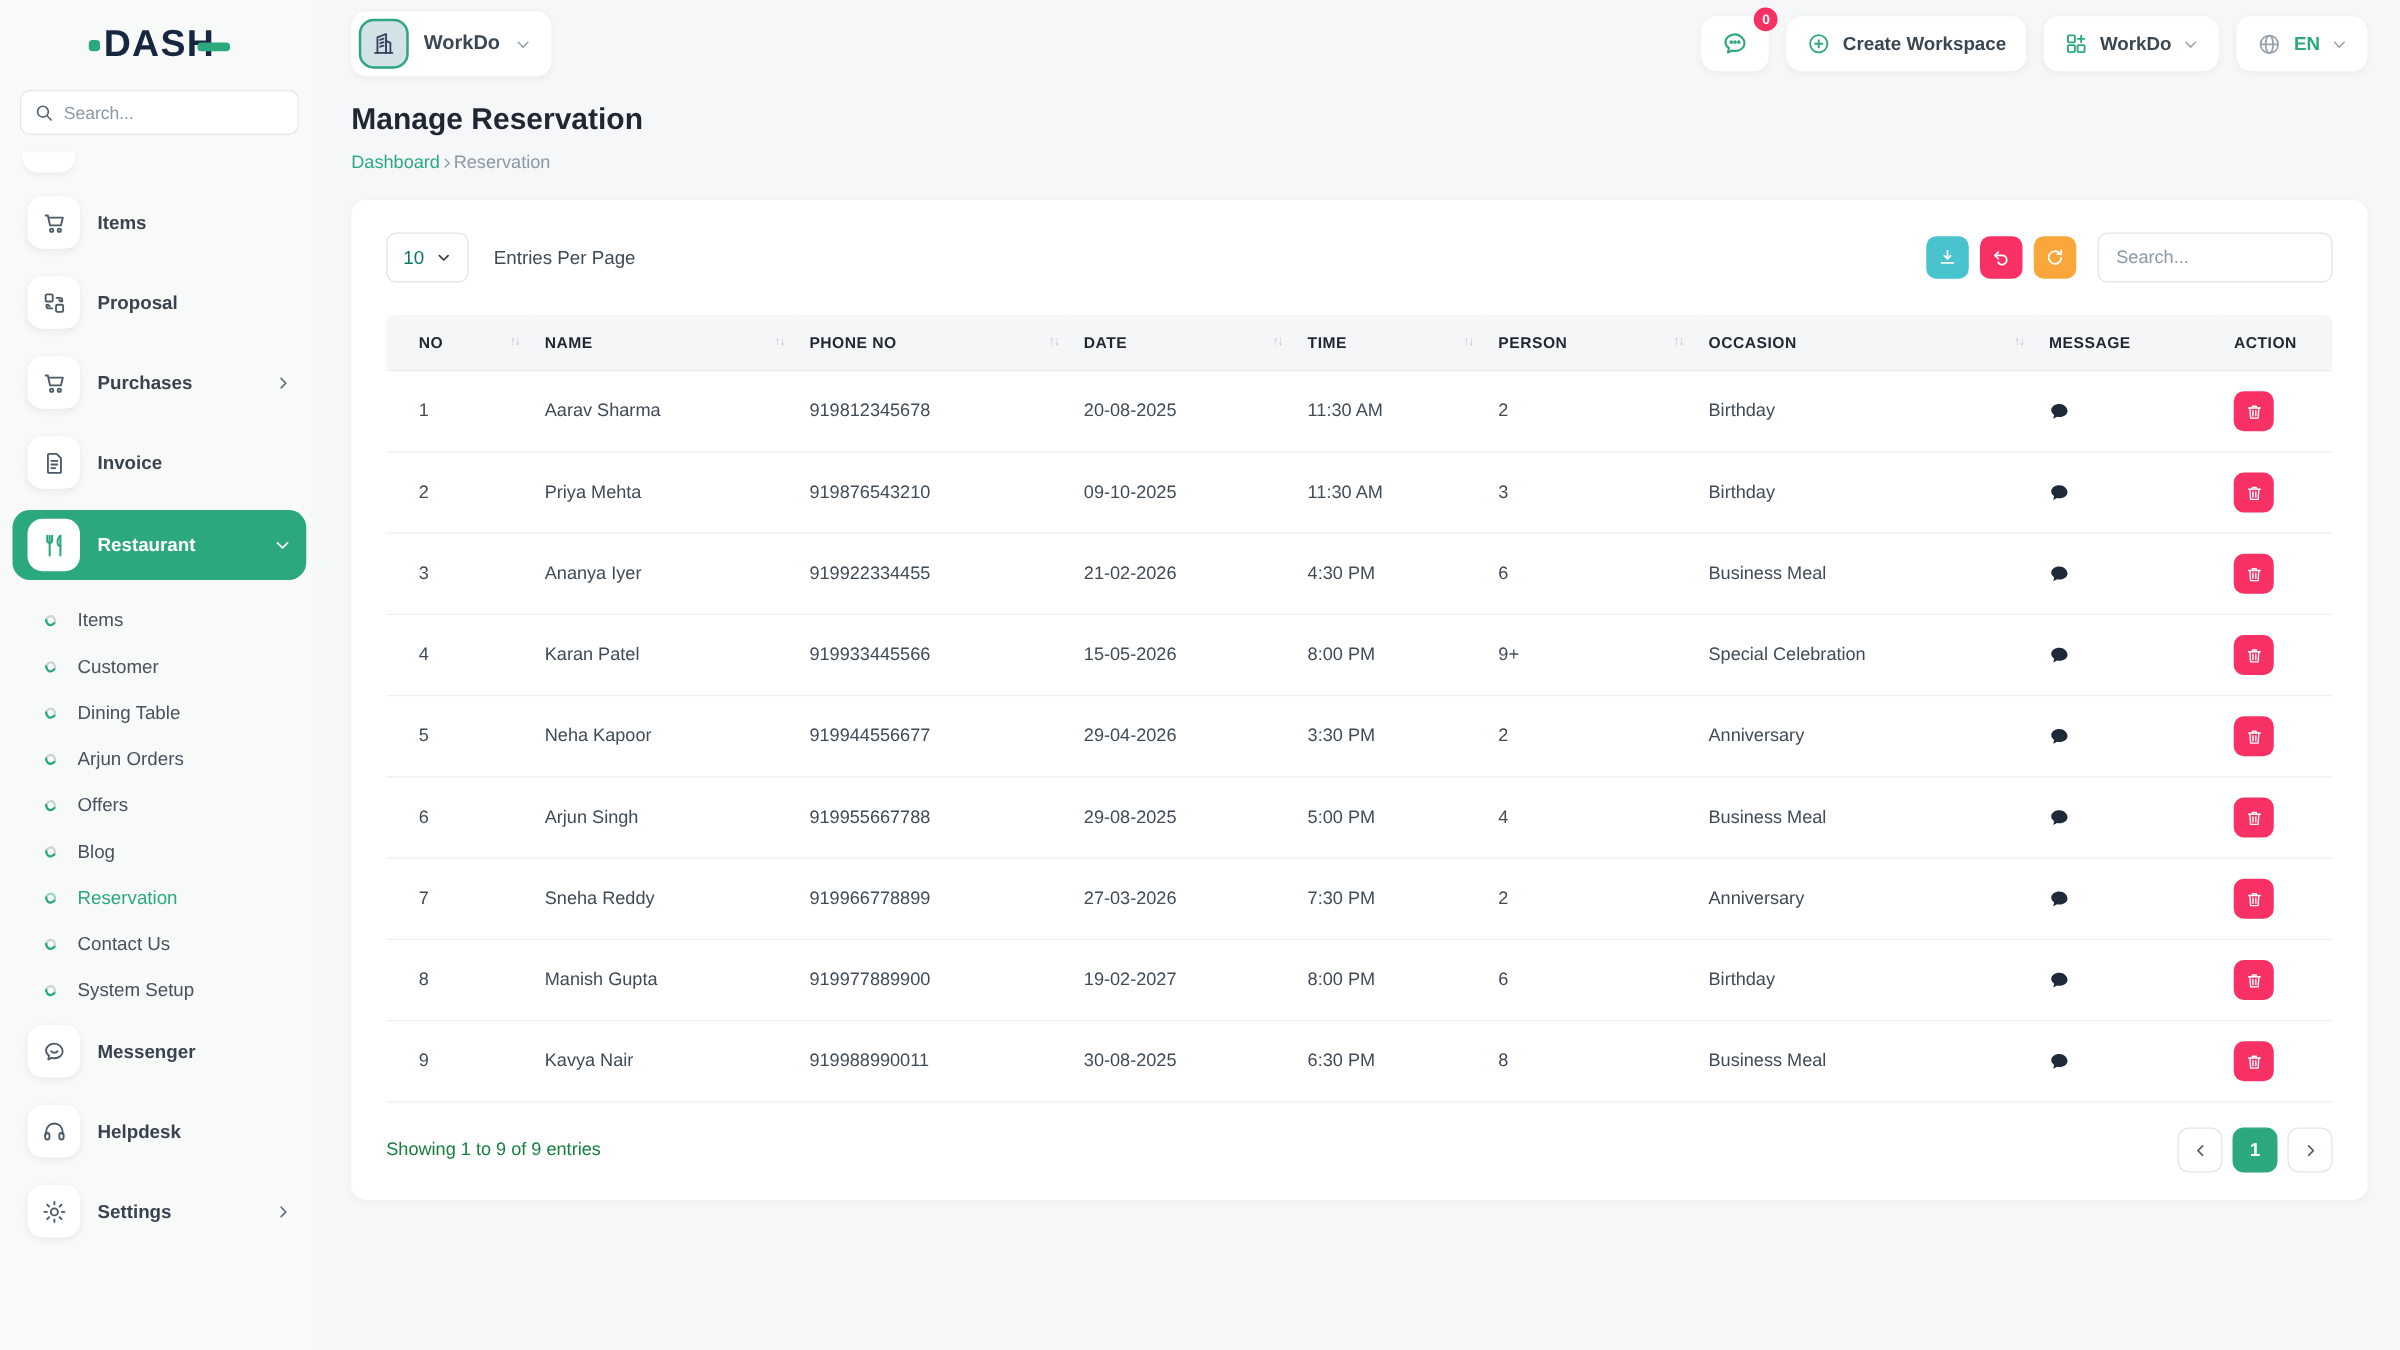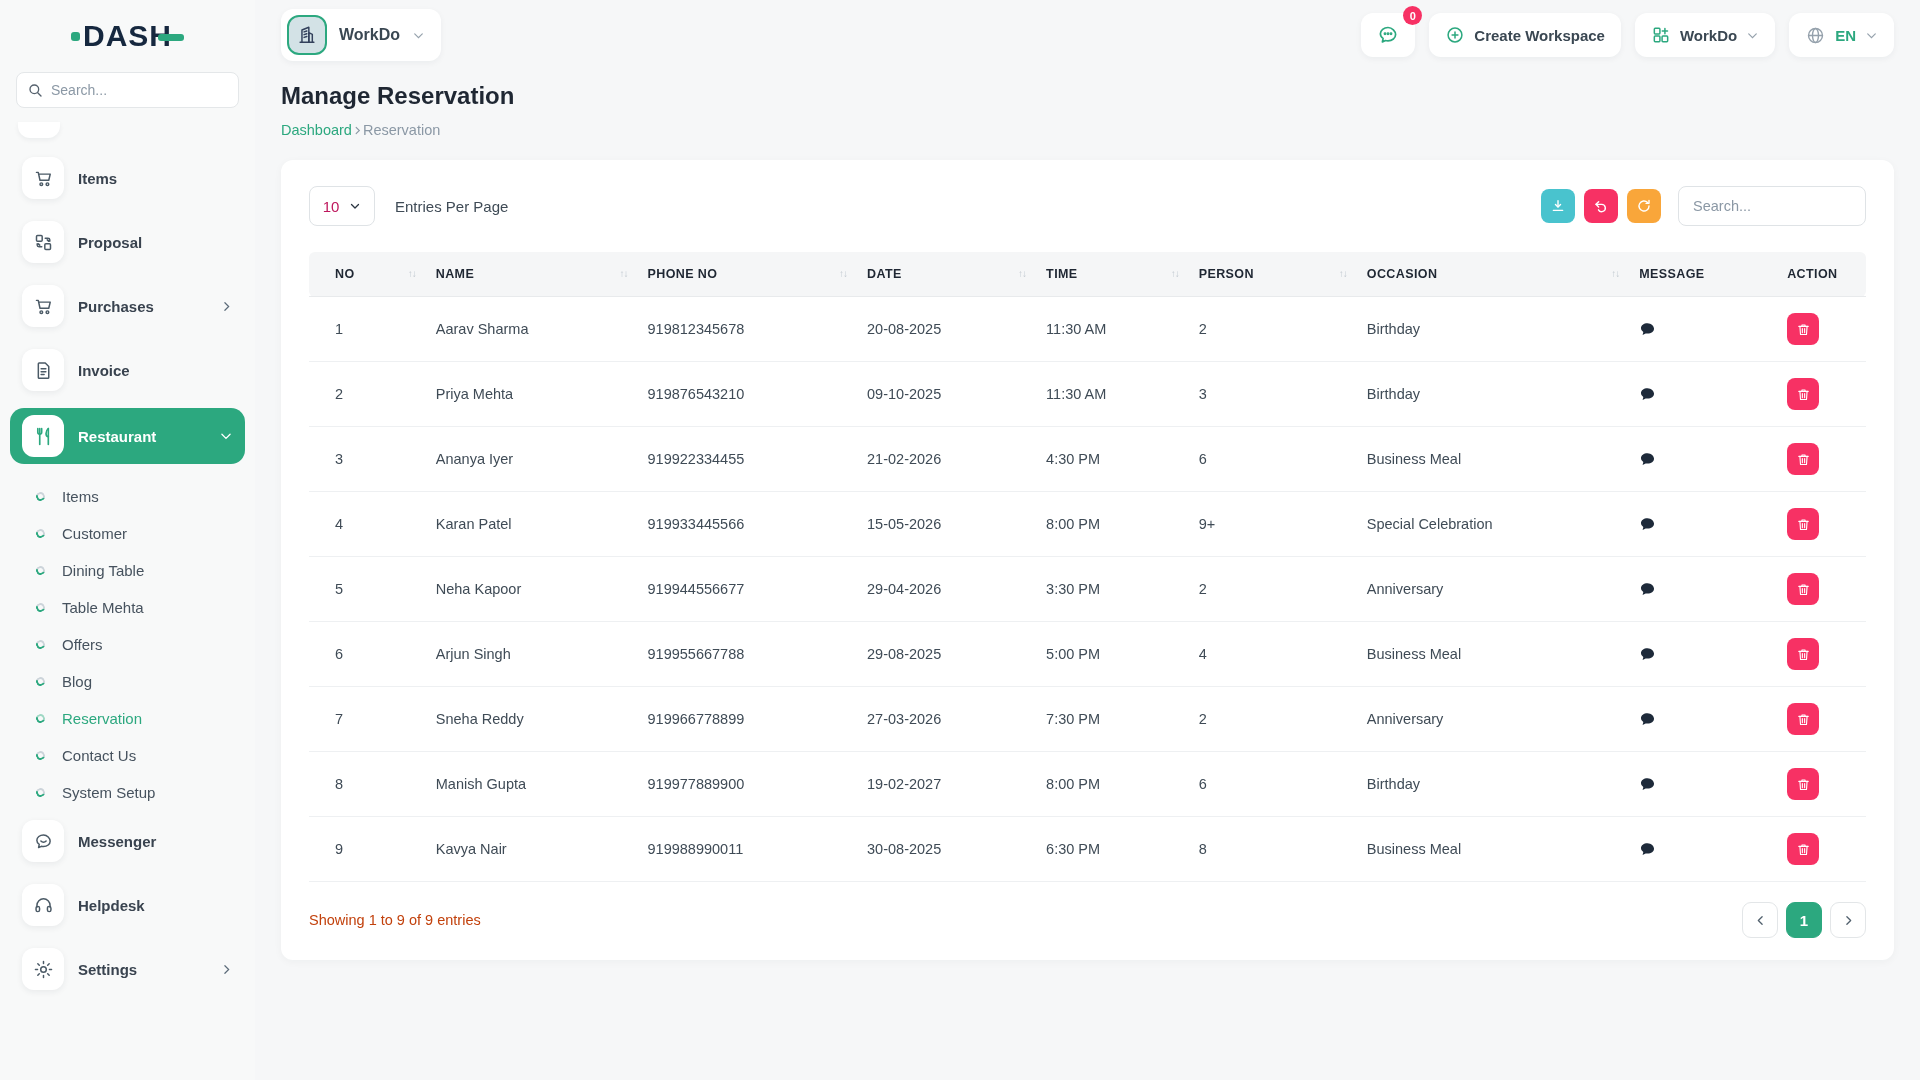--- a/index.html
+++ b/index.html
@@ -106,21 +106,21 @@
 
   
   .card {
     background:#fff; border-radius:12px; box-shadow:0 2px 8px rgba(25,39,52,0.04);
     margin-top:22px; padding:26px 28px 22px;
   }
   .toolbar { display:flex; align-items:center; }
   .entries-select {
     width:66px; height:40px; border:1px solid #dfe3e6; border-radius:8px;
     display:flex; align-items:center; justify-content:center; gap:10px;
-    font-size:15px; color:#be185d; cursor:pointer; background:#fff;
+    font-size:15px; color:#0f766e; cursor:pointer; background:#fff;
   }
   .entries-label { margin-left:20px; font-size:15px; color:#3f4b56; }
   .toolbar-right { margin-left:auto; display:flex; align-items:center; gap:9px; }
   .sq-btn {
     width:34px; height:34px; border:none; border-radius:8px; cursor:pointer;
     display:flex; align-items:center; justify-content:center; color:#fff; padding:0;
   }
   .btn-export { background:#49c3ce; }
   .btn-undo { background:#f73164; }
   .btn-refresh { background:#f9a63a; }
@@ -149,21 +149,21 @@
   }
   tbody td:first-child { padding-left:26px; }
   tbody tr:last-child td { border-bottom:1px solid #eef0f2; }
   .msg-icon { color:#1e2a3a; cursor:pointer; }
   .del-btn {
     width:32px; height:32px; border:none; border-radius:8px; background:#f73164;
     display:flex; align-items:center; justify-content:center; cursor:pointer; color:#fff; padding:0;
   }
 
   .card-footer { display:flex; align-items:center; margin-top:20px; }
-  .showing { font-size:14.5px; color:#c2410c; }
+  .showing { font-size:14.5px; color:#15803d; }
   .pager { margin-left:auto; display:flex; gap:8px; align-items:center; }
   .page-btn {
     width:36px; height:36px; border-radius:9px; border:1px solid #e3e6e8; background:#fff;
     display:flex; align-items:center; justify-content:center; color:#51606d; cursor:pointer; padding:0;
   }
   .page-btn.current { background:#2ca87f; border-color:#2ca87f; color:#fff; font-size:15px; font-weight:600; }
 </style>
 </head>
 <body>
 
@@ -265,21 +265,21 @@
       <div class="subnav-item">
         <span class="bullet"></span>
         <span class="subnav-label">Customer</span>
       </div>
       <div class="subnav-item">
         <span class="bullet"></span>
         <span class="subnav-label">Dining Table</span>
       </div>
       <div class="subnav-item">
         <span class="bullet"></span>
-        <span class="subnav-label">Table Mehta</span>
+        <span class="subnav-label">Arjun Orders</span>
       </div>
       <div class="subnav-item">
         <span class="bullet"></span>
         <span class="subnav-label">Offers</span>
       </div>
       <div class="subnav-item">
         <span class="bullet"></span>
         <span class="subnav-label">Blog</span>
       </div>
       <div class="subnav-item active">

